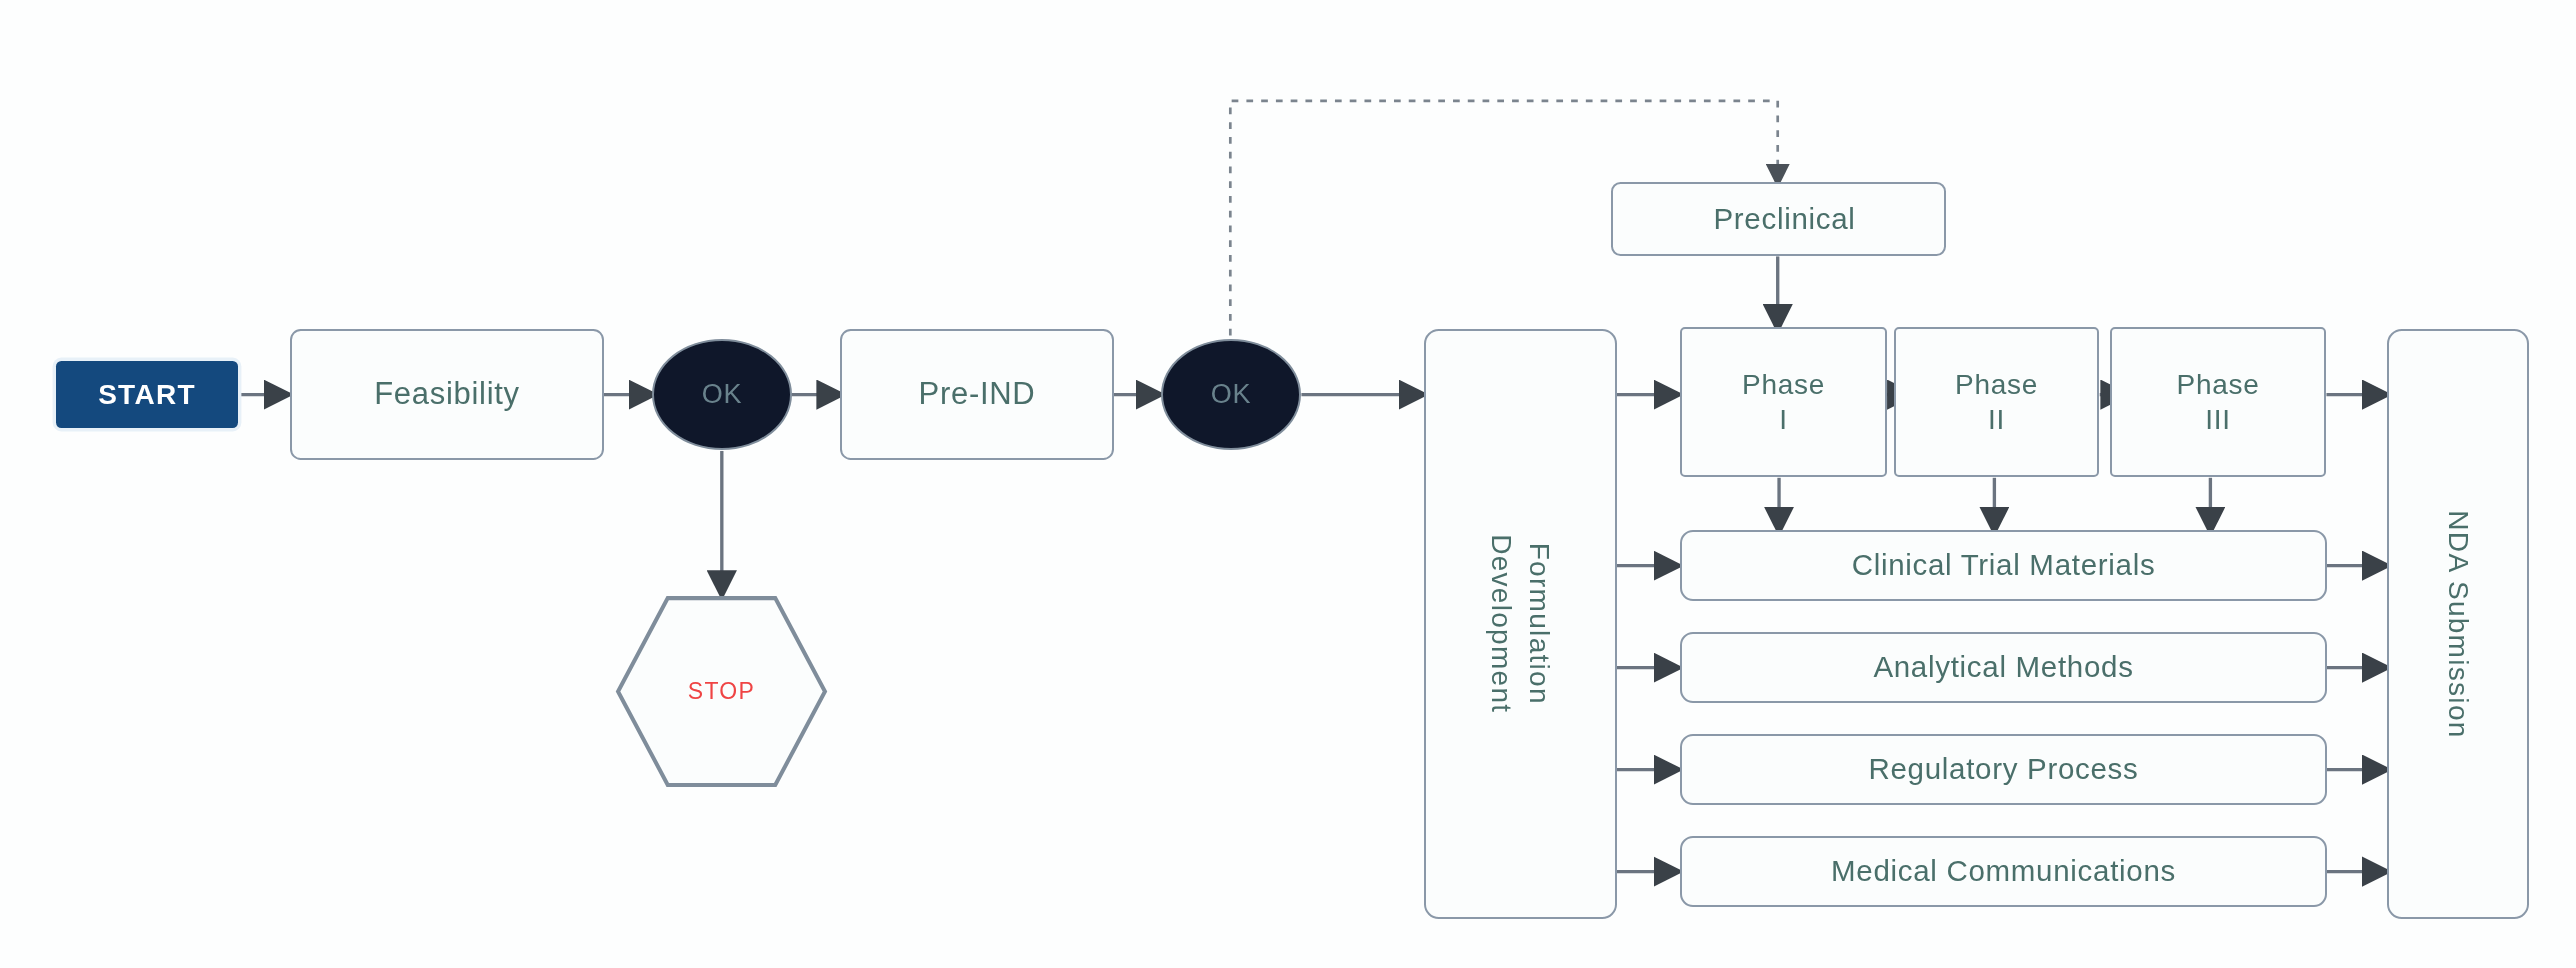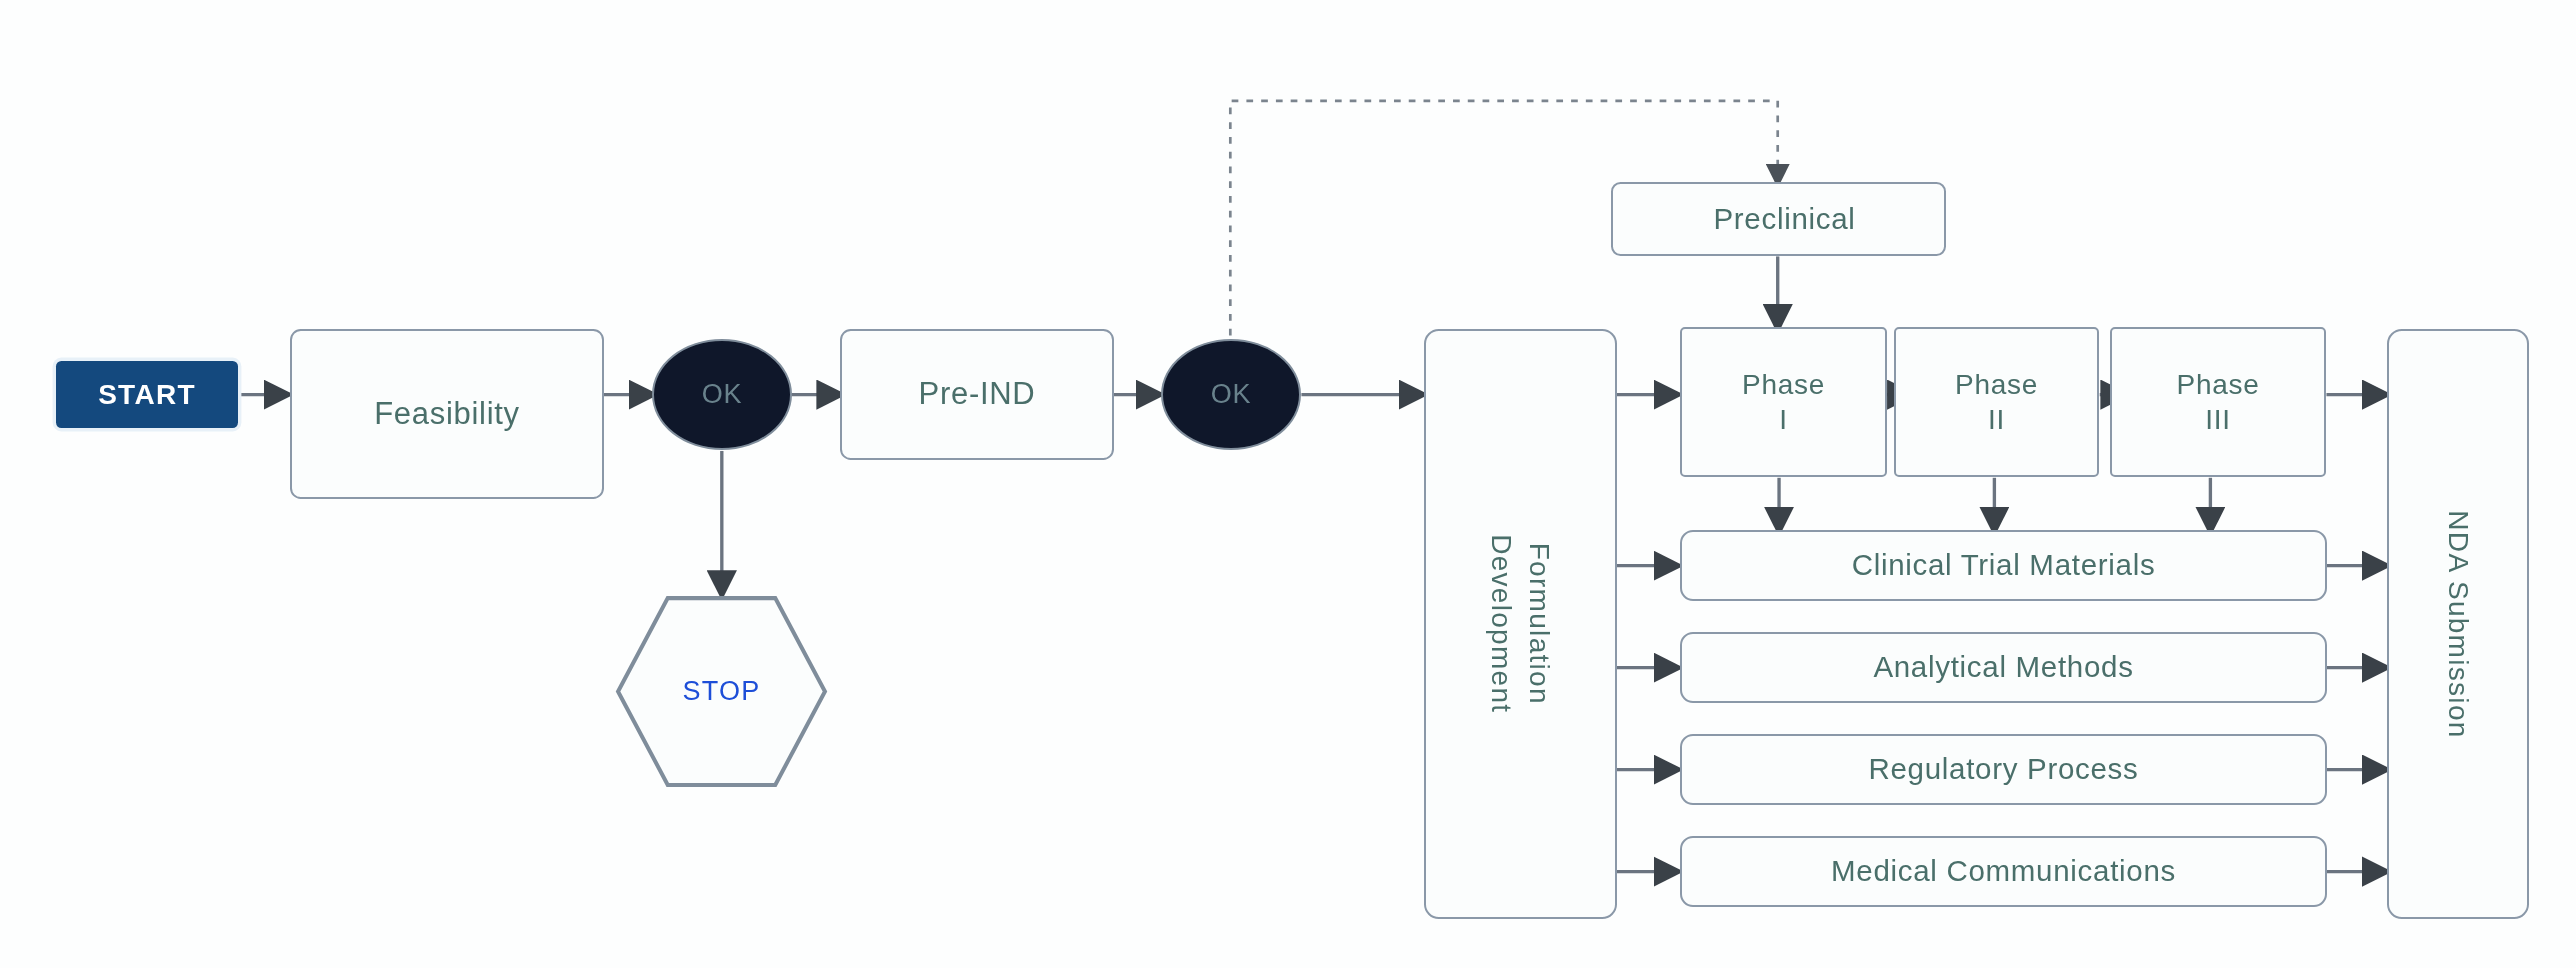--- a/index.html
+++ b/index.html
@@ -71,21 +71,21 @@
     letter-spacing:0.7px;
     filter:blur(0.4px);
   }
 
   
   .hexwrap{position:absolute;filter:blur(0.4px);}
   .hexwrap svg{display:block;}
   .hexlabel{
     position:absolute;inset:0;
     display:flex;align-items:center;justify-content:center;
-    color:#1d4ed8;font-size:27px;letter-spacing:1.3px;
+    color:#ef4444;font-size:23px;letter-spacing:1.3px;
   }
 
   
   svg.wires{position:absolute;left:0;top:0;width:2576px;height:969px;overflow:visible;pointer-events:none;}
   .ln{stroke:#6b7480;stroke-width:5;fill:none;}
   .ln-dot{stroke:#7b848e;stroke-width:4;fill:none;stroke-dasharray:10 12;}
 </style>
 </head>
 <body>
 
@@ -134,21 +134,21 @@
     <path class="ln" d="M3468,843 L3556,843" marker-end="url(#ah)"></path>
     <path class="ln" d="M3468,995 L3556,995" marker-end="url(#ah)"></path>
     <path class="ln" d="M3468,1147 L3556,1147" marker-end="url(#ah)"></path>
     <path class="ln" d="M3468,1299 L3556,1299" marker-end="url(#ah)"></path>
   </svg>
 
   <div class="node start" style="left:56px;top:361px;width:182px;height:67px;">
     <span>START</span>
   </div>
 
-  <div class="node process" style="left:290px;top:329px;width:314px;height:170px;">
+  <div class="node process" style="left:290px;top:329px;width:314px;height:131px;">
     <span>Feasibility</span>
   </div>
 
   <div class="decision" style="left:652px;top:339px;width:140px;height:111px;">
     <span>OK</span>
   </div>
 
   <div class="hexwrap" style="left:614px;top:594px;width:215px;height:195px;">
     <svg width="215" height="195" viewBox="0 0 320 290">
       <polygon points="80,6 240,6 314,145 240,284 80,284 6,145" fill="#fbfdfd" stroke="#7f8d9b" stroke-width="6"></polygon>

